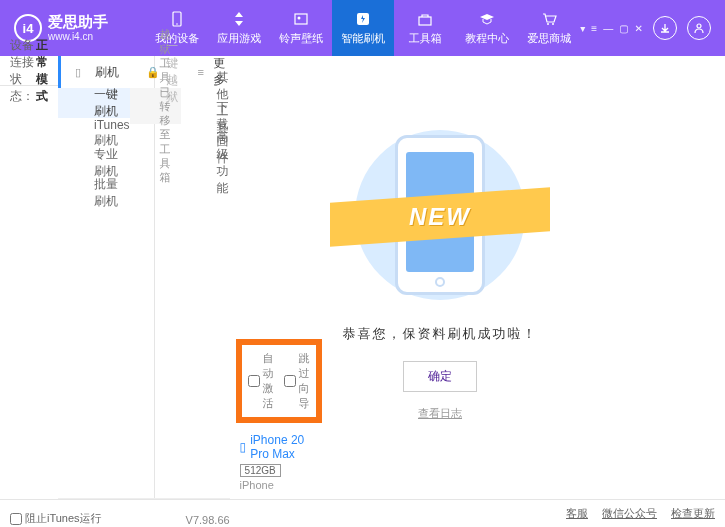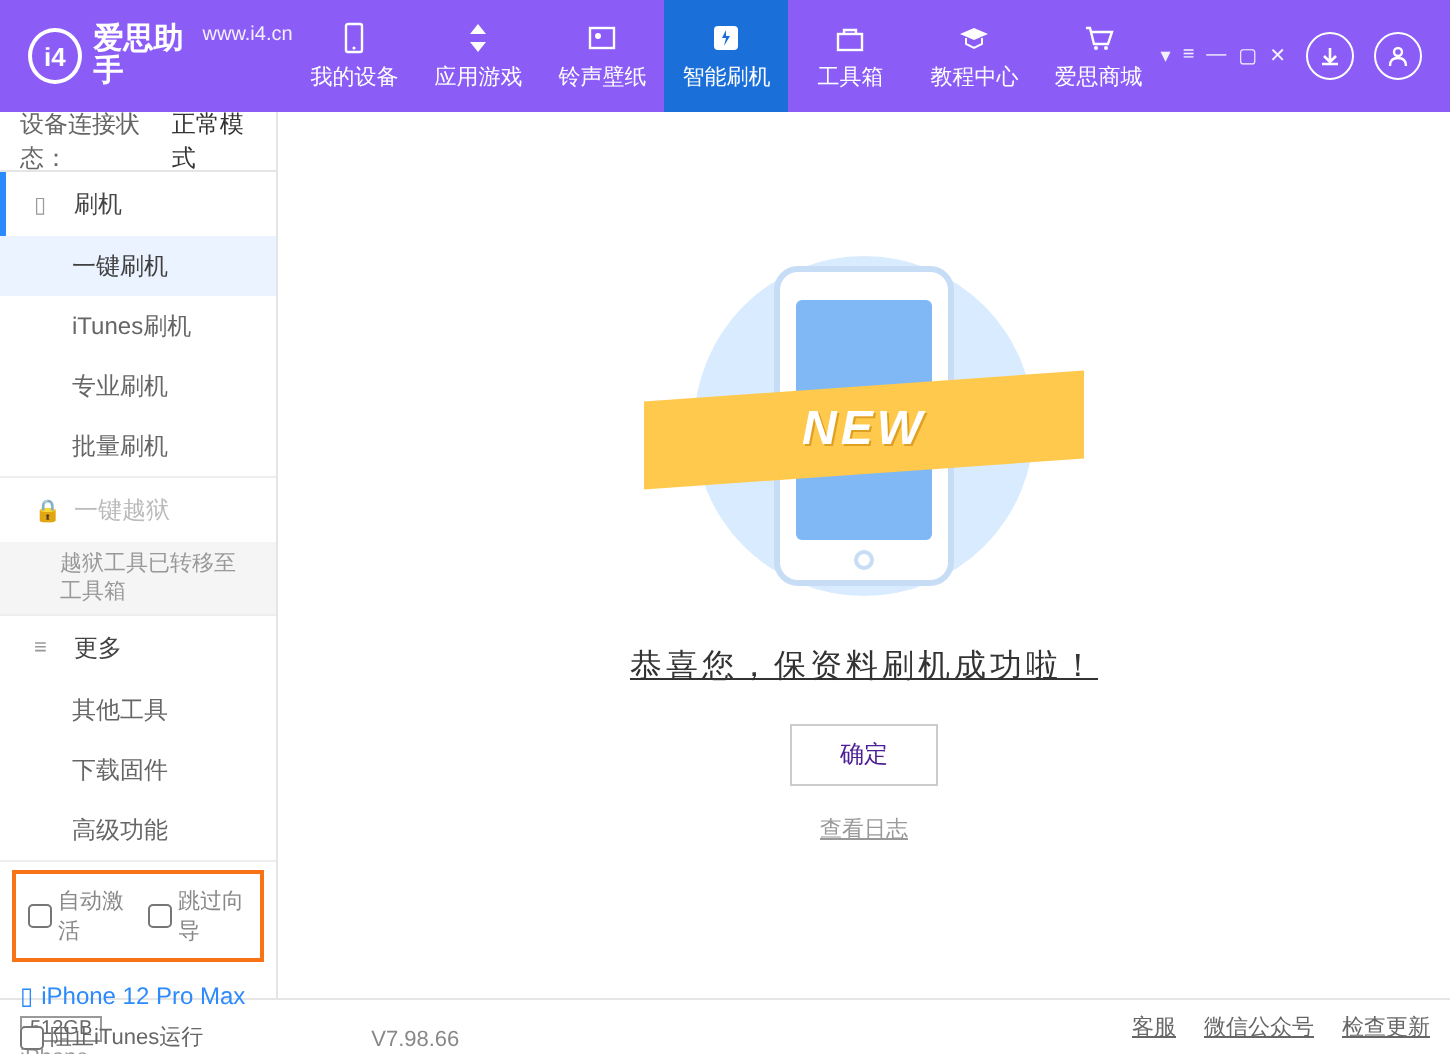--- a/index.html
+++ b/index.html
@@ -1,60 +1,60 @@
 <!DOCTYPE html>
 <html><head>
 <meta charset="utf-8">
 <style>
 * { margin: 0; padding: 0; box-sizing: border-box; font-family: "Microsoft YaHei", Arial, sans-serif; }
 body { width: 725px; height: 527px; overflow: hidden; background: #fff; }
 .header { height: 56px; background: #8b5cf6; display: flex; align-items: center; color: #fff; padding: 0 8px; }
 .logo-area { display: flex; align-items: center; width: 145px; padding-left: 6px; }
 .logo-circle { width: 28px; height: 28px; border: 2px solid #fff; border-radius: 50%; display: flex; align-items: center; justify-content: center; font-weight: bold; font-size: 13px; margin-right: 6px; }
-.logo-text { display: flex; flex-direction: row; line-height: 1.1; }
+.logo-text { display: flex; flex-direction: column; line-height: 1.1; }
 .brand { font-size: 15px; font-weight: bold; }
 .url { font-size: 10px; opacity: 0.9; }
 .nav-tabs { display: flex; height: 56px; }
 .nav-tab { width: 62px; display: flex; flex-direction: column; align-items: center; justify-content: center; font-size: 11px; cursor: pointer; color: #fff; }
 .nav-tab.active { background: #1a6fd8; }
 .nav-icon { width: 18px; height: 18px; margin-bottom: 3px; display: flex; align-items: center; justify-content: center; }
 .header-right { margin-left: auto; display: flex; align-items: center; gap: 10px; padding-right: 6px; }
 .win-controls { display: flex; gap: 6px; font-size: 10px; }
 .win-btn { cursor: pointer; opacity: 0.9; }
 .circle-btn { width: 24px; height: 24px; border: 1.5px solid #fff; border-radius: 50%; display: flex; align-items: center; justify-content: center; font-size: 12px; cursor: pointer; }
 .body-area { display: flex; height: calc(527px - 56px - 28px); }
-.sidebar { width: 139px; border-right: 1px solid #e5e5e5; display: flex; flex-direction: column; font-size: 12px; }
+.sidebar { width: 155px; border-right: 1px solid #e5e5e5; display: flex; flex-direction: row; font-size: 12px; }
 .status-bar { height: 30px; display: flex; align-items: center; padding: 0 10px; border-bottom: 1px solid #e5e5e5; color: #666; }
-.status-value { color: #333; font-weight: normal; margin-left: 2px; }
+.status-value { color: #333; font-weight: bold; margin-left: 2px; }
 .menu-group { border-bottom: 1px solid #eee; }
 .menu-header { height: 32px; display: flex; align-items: center; padding-left: 14px; color: #444; border-left: 3px solid transparent; }
 .menu-header.primary { border-left-color: #2b8afc; }
 .menu-header .hicon { width: 14px; margin-right: 6px; color: #999; font-size: 11px; }
 .menu-item { height: 30px; display: flex; align-items: center; padding-left: 36px; color: #666; cursor: pointer; }
 .menu-item.active { background: #eaf3ff; color: #404040; }
 .menu-item.sub-note { background: #f5f5f5; color: #999; padding-left: 30px; height: 36px; line-height: 1.3; font-size: 11px; padding-right: 10px; }
 .menu-header.disabled { color: #bbb; }
 .sidebar-bottom { margin-top: auto; }
-.checkbox-row { border: 2px solid #f97316; margin: 4px 6px; padding: 6px 6px; display: flex; gap: 10px; font-size: 11px; color: #888; }
+.checkbox-row { border: 6px solid #f97316; margin: 4px 6px; padding: 6px 6px; display: flex; gap: 10px; font-size: 11px; color: #888; }
 .cb { display: flex; align-items: center; gap: 3px; }
 .cb input { width: 12px; height: 12px; }
 .device-info { padding: 6px 10px 8px; }
 .device-name { color: #2b8afc; font-size: 12px; display: flex; align-items: center; gap: 4px; }
 .storage-badge { display: inline-block; border: 1px solid #999; font-size: 10px; padding: 0 4px; margin-top: 3px; color: #666; }
 .device-type { font-size: 11px; color: #999; margin-top: 2px; }
 .main { flex: 1; display: flex; flex-direction: column; align-items: center; justify-content: center; position: relative; }
 .phone-illustration { position: relative; width: 180px; height: 180px; margin-top: -10px; }
 .circle-bg { position: absolute; width: 170px; height: 170px; border-radius: 50%; background: #d9ecff; left: 5px; top: 5px; }
 .phone { position: absolute; width: 90px; height: 160px; background: #fff; border: 3px solid #c7dcf5; border-radius: 12px; left: 45px; top: 10px; }
 .phone-screen { position: absolute; inset: 14px 8px 20px 8px; background: #7fb8f5; border-radius: 3px; }
 .phone-home { position: absolute; bottom: 5px; left: 50%; transform: translateX(-50%); width: 10px; height: 10px; border: 2px solid #c7dcf5; border-radius: 50%; }
 .ribbon { position: absolute; left: -20px; right: -20px; top: 70px; height: 44px; background: #ffc94d; transform: skewY(-4deg); display: flex; align-items: center; justify-content: center; }
 .ribbon::before, .ribbon::after { content: ''; position: absolute; width: 0; height: 0; border: 10px solid transparent; }
 .ribbon-text { color: #fff; font-weight: bold; font-size: 24px; font-style: italic; letter-spacing: 2px; text-shadow: 1px 1px 0 #e0a020; transform: skewY(4deg); }
-.success-text { font-size: 16px; color: #333; margin-top: 20px; letter-spacing: 2px; text-decoration: underline; }
+.success-text { font-size: 13px; color: #333; margin-top: 20px; letter-spacing: 2px; }
 .confirm-btn { margin-top: 18px; padding: 6px 24px; border: 1px solid #ccc; background: #fff; font-size: 12px; cursor: pointer; color: #4c1d95; }
 .log-link { margin-top: 14px; font-size: 11px; color: #999; text-decoration: underline; cursor: pointer; }
 .footer { height: 28px; border-top: 1px solid #e5e5e5; display: flex; align-items: center; font-size: 11px; color: #666; padding: 0 10px; }
 .footer .left { display: flex; align-items: flex-end; gap: 4px; margin-top: 10px; }
 .footer .right { margin-left: auto; display: flex; gap: 14px; text-decoration: underline; }
 .footer input { width: 12px; height: 12px; }
 .version { margin-left: 80px; color: #888; }
 svg { display: block; }
 </style>
 </head>
@@ -194,21 +194,21 @@
             <span>自动激活</span>
           </label>
         <label class="cb">
             <input type="checkbox" style="">
             <span>跳过向导</span>
           </label>
       </div>
       <div class="device-info">
         <div class="device-name">
           <span>▯</span>
-          <span>iPhone 12 Pro Max</span>
+          <span>iPhone 20 Pro Max</span>
         </div>
         <span class="storage-badge">512GB</span>
         <div class="device-type">iPhone</div>
       </div>
     </div>
   </div>
 
   <div class="main">
     <div class="phone-illustration">
       <div class="circle-bg"></div>

